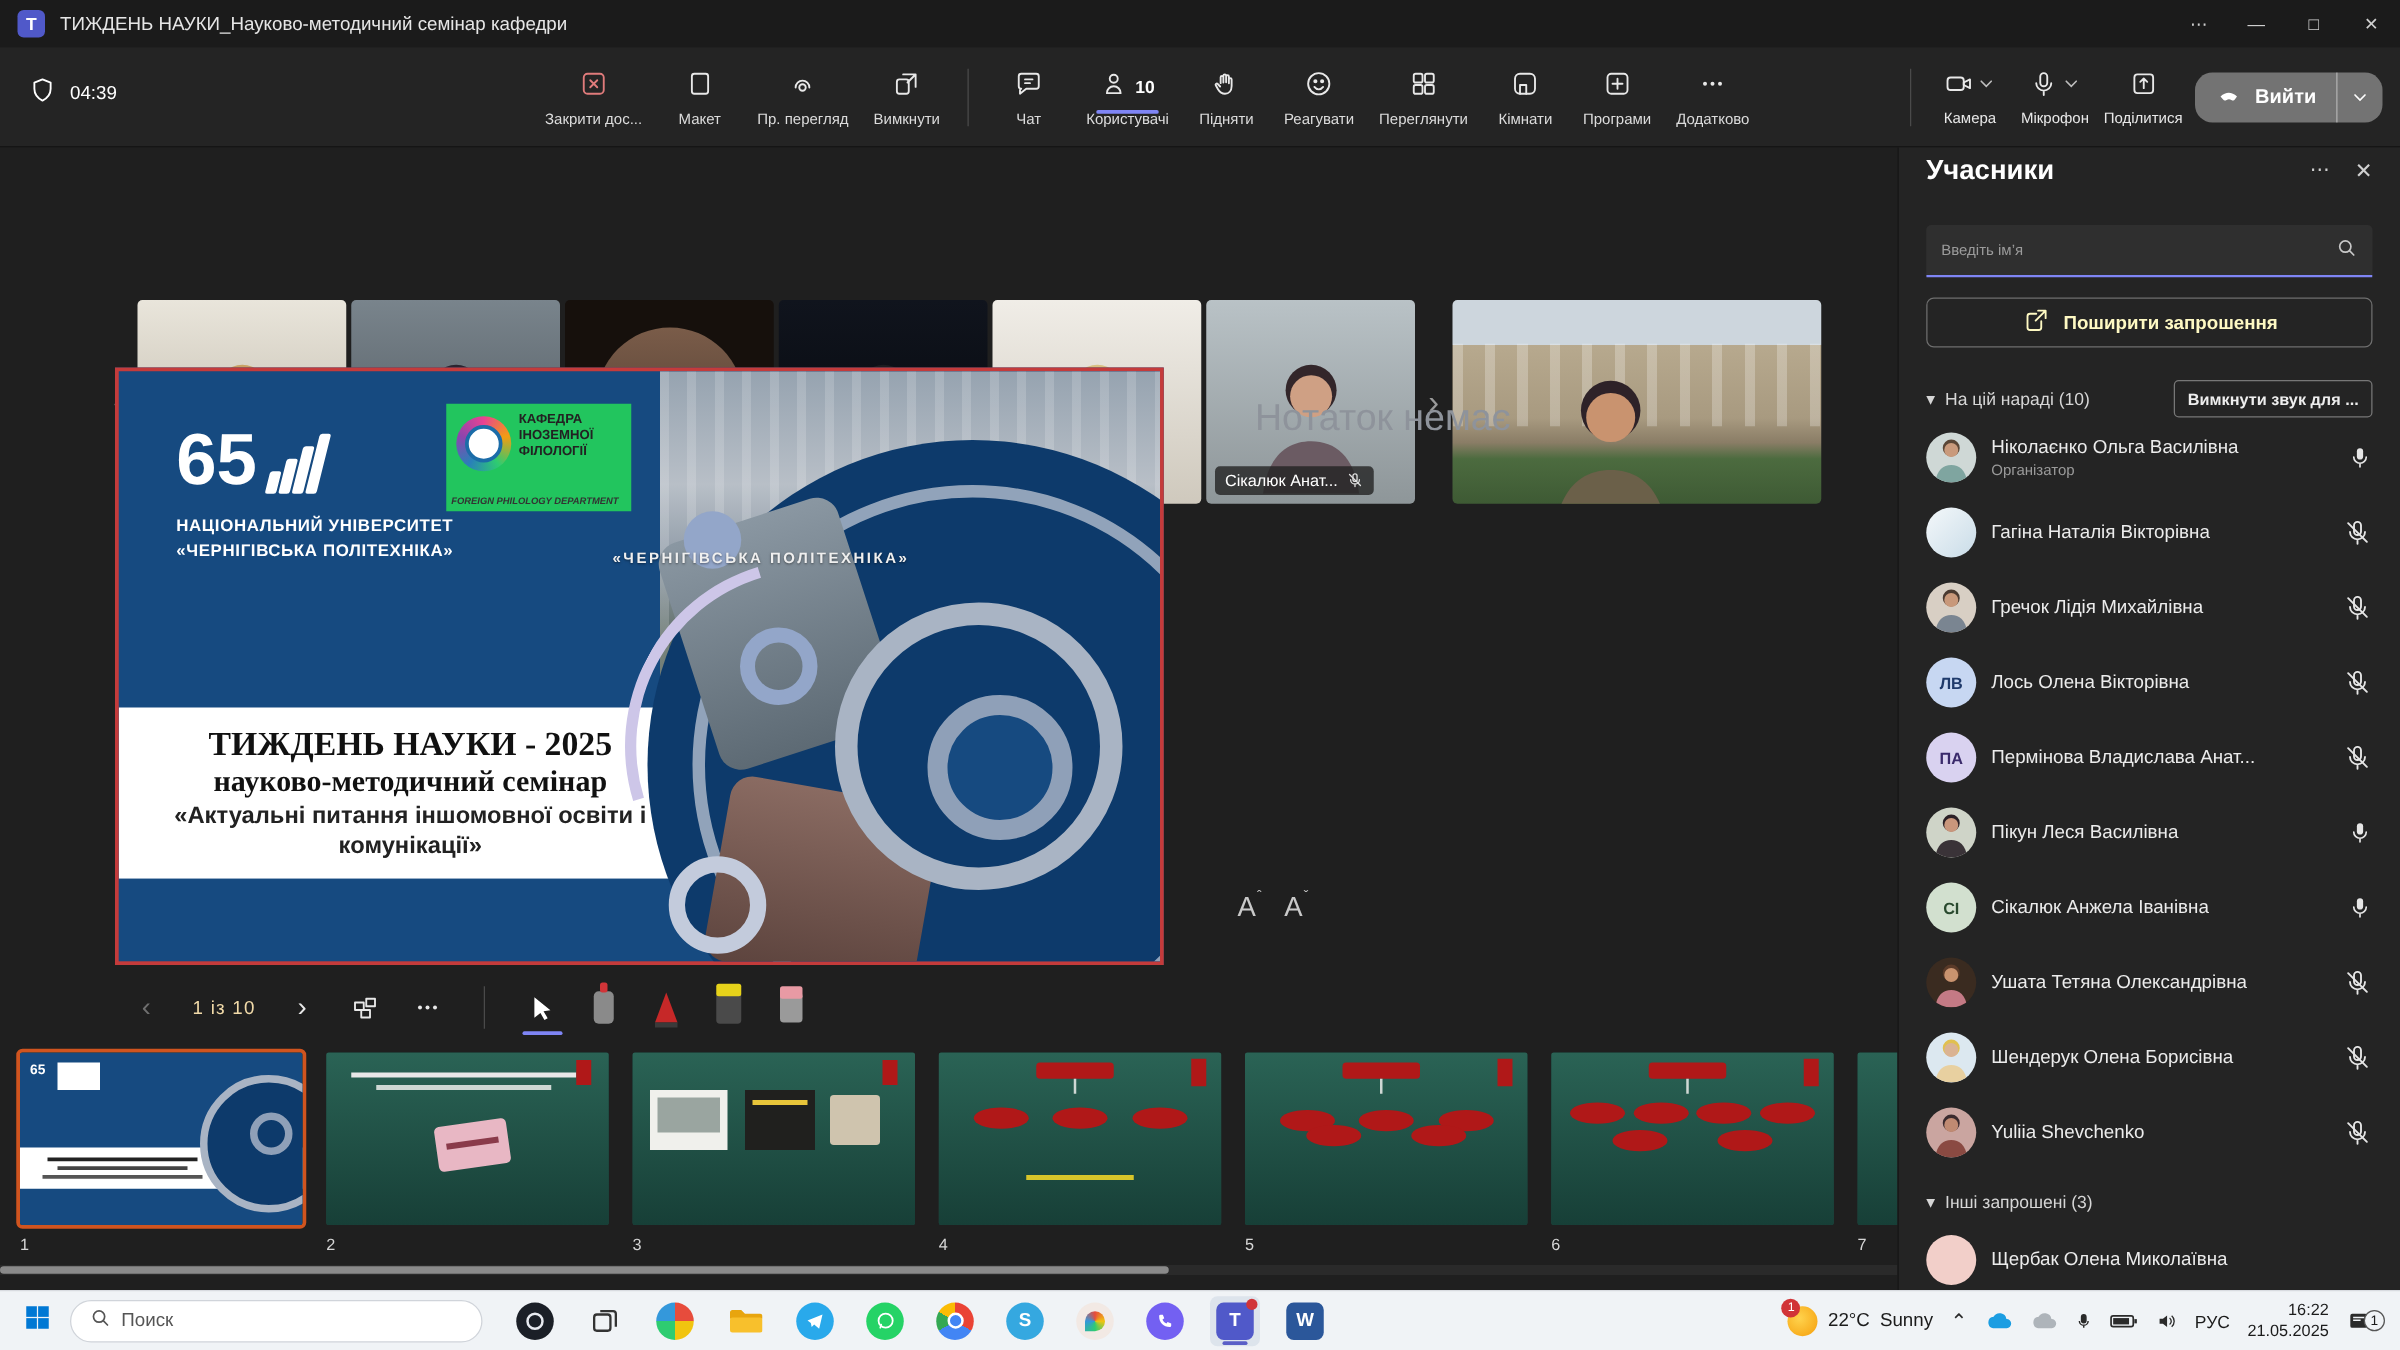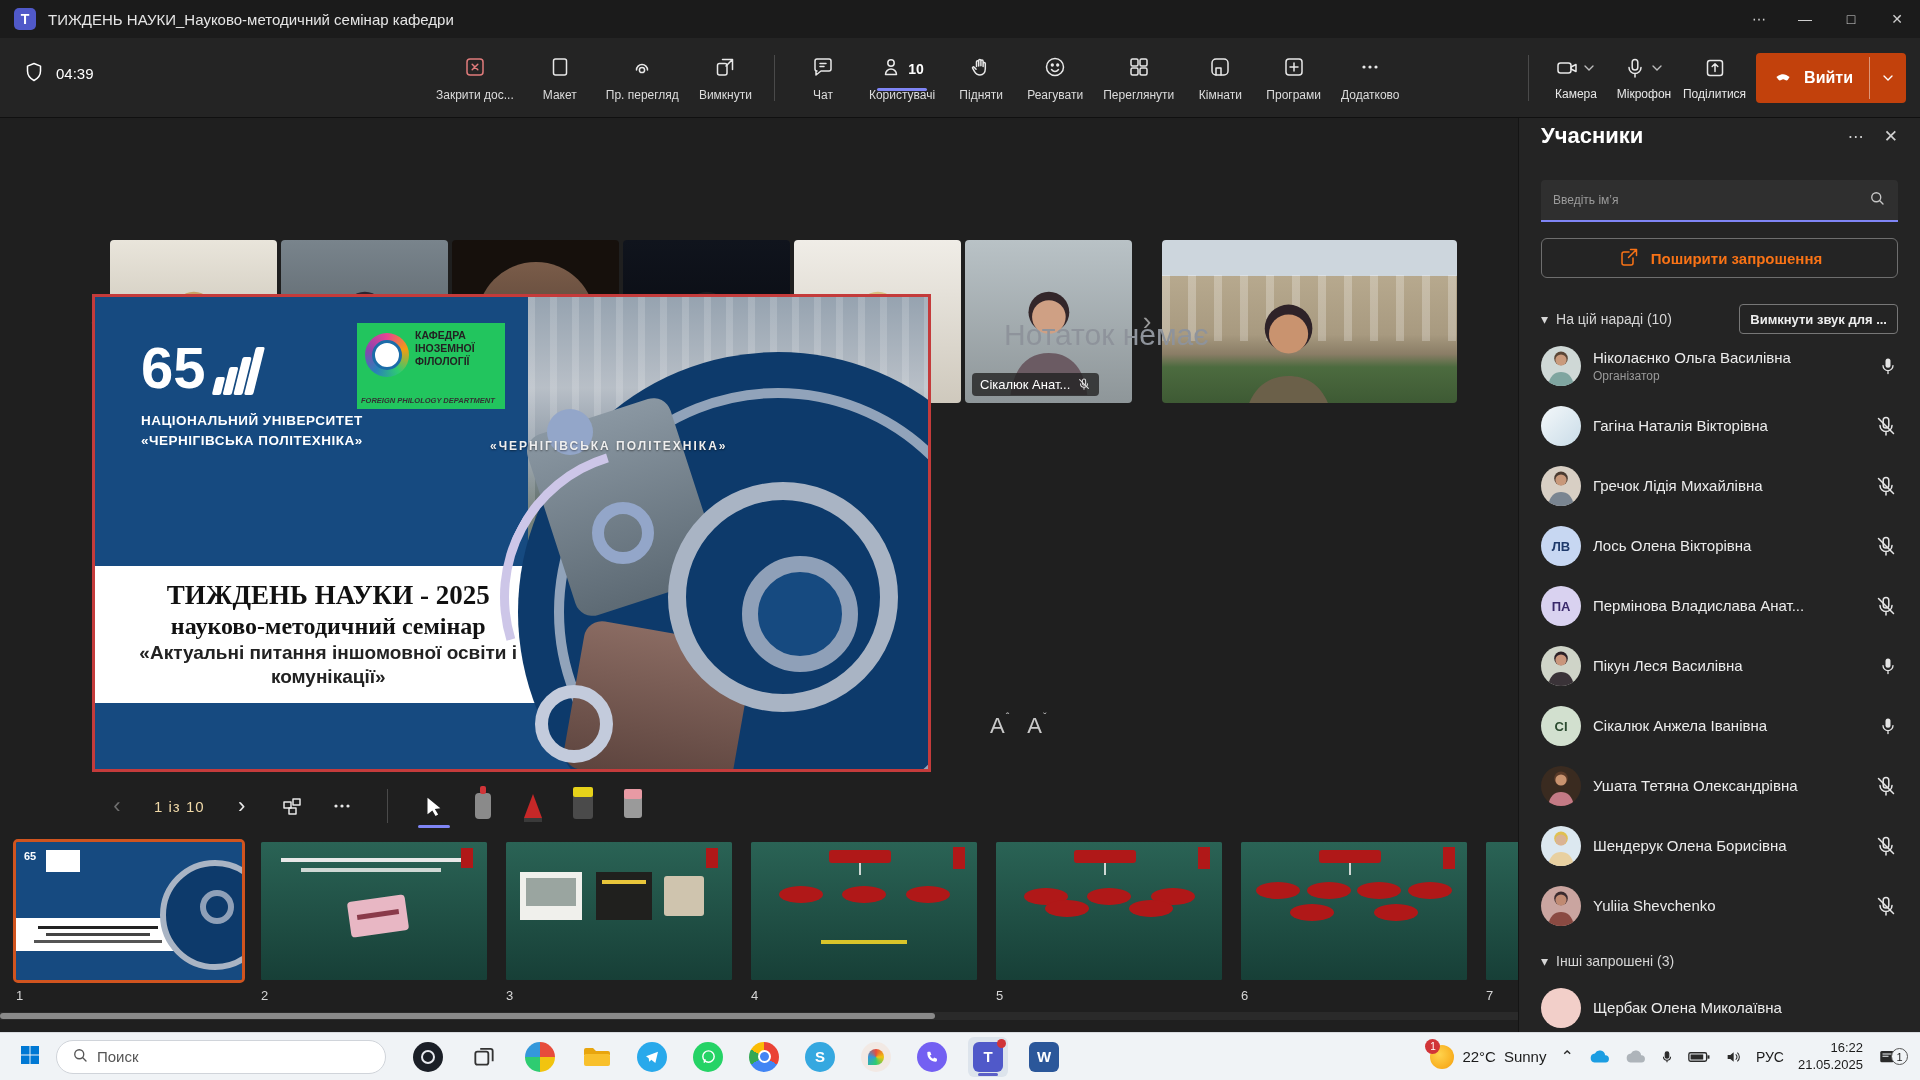--- a/index.html
+++ b/index.html
@@ -23,21 +23,21 @@
   .tb-btn .ic-row { height:30px; display:flex; align-items:center; gap:4px; }
   .tb-btn .lbl { font-size:12px; color:#dcdcdc; margin-top:4px; white-space:nowrap; }
   .tb-btn .badge { font-size:14px; font-weight:bold; color:#fff; }
   .tb-btn.danger { color:#e07b7b; }
   .tb-btn .active-bar { position:absolute; left:14px; right:14px; top:42px; height:3px; border-radius:2px; background:#7f85f5; }
   .tb-divider { width:1px; height:46px; background:#4a4a4a; margin:0 8px; }
   #toolbar-right { position:absolute; right:14px; top:8px; height:64px; display:flex; align-items:center; gap:10px; }
   .dev-btn { display:flex; flex-direction:column; align-items:center; color:#e8e8e8; min-width:58px; }
   .dev-row { display:flex; align-items:center; gap:2px; }
   .chev { color:#bdbdbd; }
-  #leave-btn { height:50px; background:#c2410c; border-radius:4px; display:flex; align-items:center; color:#fff; font-size:16px; font-weight:bold; overflow:hidden; }
+  #leave-btn { height:40px; background:#737373; border-radius:14px; display:flex; align-items:center; color:#fff; font-size:16px; font-weight:bold; overflow:hidden; }
   #leave-btn .leave-main { display:flex; align-items:center; gap:10px; padding:0 16px; }
   #leave-btn .leave-sep { width:1px; height:42px; background:rgba(255,255,255,.45); }
   #leave-btn .leave-chev { padding:0 10px; display:flex; align-items:center; }
 
   
   #strip { position:absolute; left:84px; top:120px; height:166px; display:flex; align-items:center; gap:4px; }
   .strip-chev { color:#9a9a9a; font-size:26px; width:22px; text-align:center; }
   .tile { position:relative; width:167px; height:163px; border-radius:4px; overflow:hidden; background:#333; flex:none; }
   .tile.wide { width:295px; }
   .tile .person { position:absolute; left:50%; bottom:0; transform:translateX(-50%); width:72%; height:78%; }
@@ -112,21 +112,21 @@
   #hscroll .thumb { width:935px; height:6px; margin-top:1px; background:#8a8a8a; border-radius:3px; }
 
   
   #panel { position:absolute; left:1518px; top:118px; width:402px; height:914px; background:#242424; border-left:1px solid #141414; padding:0 22px; overflow:hidden; }
   .p-header { height:36px; display:flex; align-items:center; justify-content:space-between; }
   .p-title { color:#fff; font-size:22px; font-weight:bold; }
   .p-hicons { display:flex; gap:20px; color:#d0d0d0; align-items:center; }
   .p-search { margin-top:26px; height:42px; background:#2f2f2f; border-bottom:2px solid #7f85f5; border-radius:4px 4px 0 0; display:flex; align-items:center; padding:0 12px; gap:8px; }
   .p-search input { flex:1; background:transparent; border:none; outline:none; color:#e6e6e6; font-size:12px; font-family:"Liberation Sans",sans-serif; }
   .p-search input::placeholder { color:#9b9b9b; }
-  .p-invite { margin-top:16px; height:40px; border:1px solid #6e6e6e; border-radius:6px; display:flex; align-items:center; justify-content:center; gap:10px; color:#f97316; font-size:15px; font-weight:bold; }
+  .p-invite { margin-top:16px; height:40px; border:1px solid #6e6e6e; border-radius:6px; display:flex; align-items:center; justify-content:center; gap:10px; color:#fef9c3; font-size:15px; font-weight:bold; }
   .p-section { margin-top:24px; height:34px; display:flex; align-items:center; justify-content:space-between; color:#d6d6d6; font-size:14px; }
   .p-sec-left { display:flex; align-items:center; gap:8px; }
   .p-muteall { height:30px; border:1px solid #777; border-radius:4px; padding:0 10px; display:flex; align-items:center; color:#eee; font-size:13px; font-weight:bold; white-space:nowrap; }
   .p-row { height:60px; display:flex; align-items:center; gap:12px; }
   .p-avatar { width:40px; height:40px; border-radius:50%; flex:none; display:flex; align-items:center; justify-content:center; font-size:13px; font-weight:bold; overflow:hidden; position:relative; }
   .p-avatar svg { position:absolute; bottom:0; left:0; }
   .p-names { flex:1; min-width:0; }
   .p-name { color:#ececec; font-size:15px; white-space:nowrap; overflow:hidden; }
   .p-role { color:#9a9a9a; font-size:12px; margin-top:2px; }
   .p-mic { color:#e6e6e6; display:flex; }

